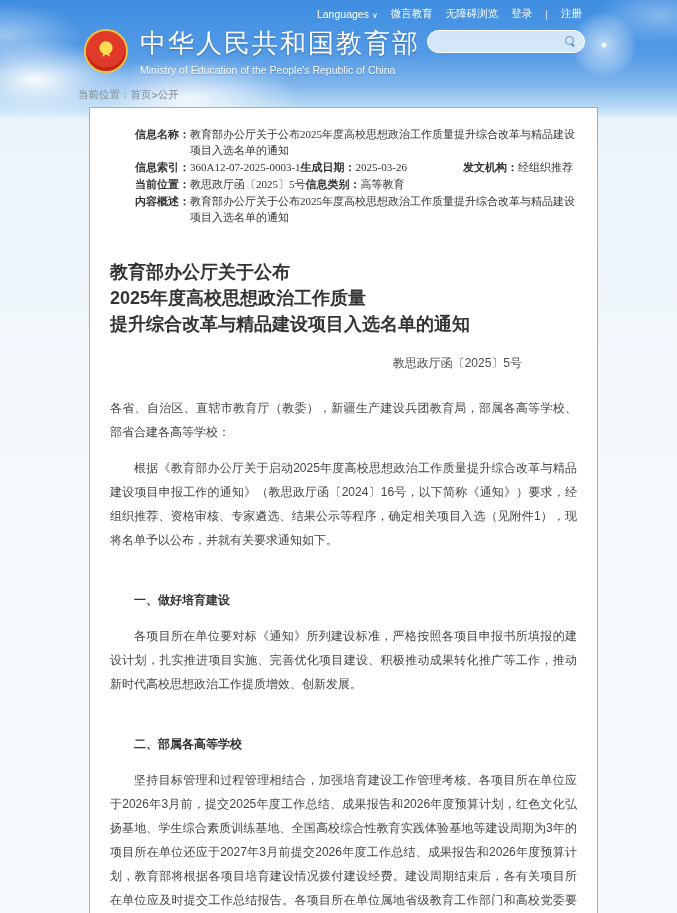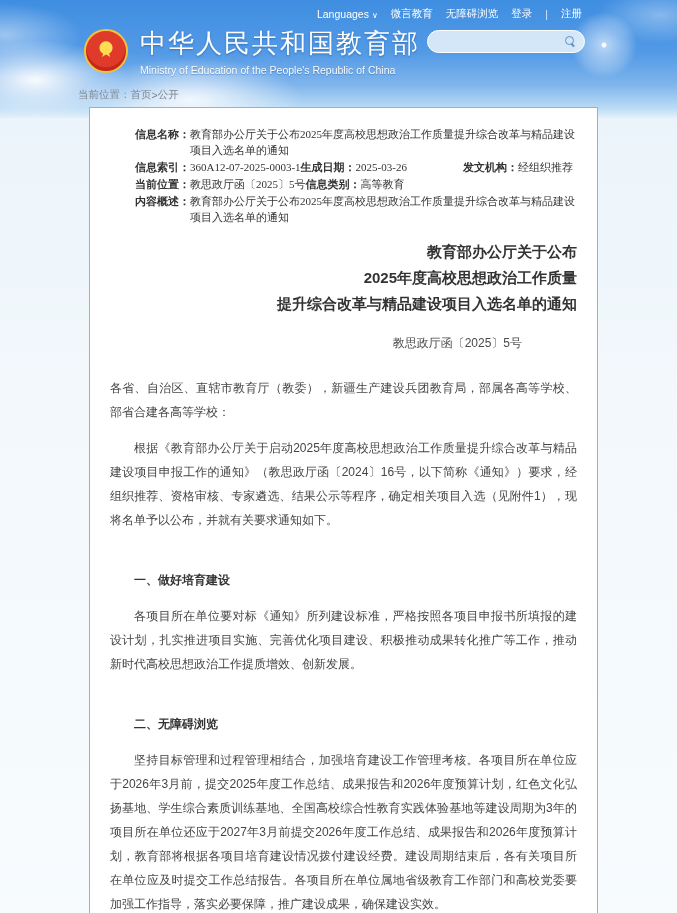--- a/index.html
+++ b/index.html
@@ -74,21 +74,21 @@
     padding:16px 20px 0 20px;
     font-size:12px; color:#404040;
   }
 
   .meta-table{ margin:2px 0 0 25px; font-family:Liberation Serif, serif; font-size:11px; color:#333; }
   .meta-row{ display:flex; line-height:16px; margin-bottom:1px; flex-wrap:nowrap; }
   .meta-label{ font-weight:bold; white-space:nowrap; }
   .meta-val{ }
   .meta-gap-s{ margin-left:0; } .meta-gap-l{ margin-left:56px; }
 
-  .doc-title{ margin-top:14px; text-align:right; font-weight:bold; font-size:15px; color:#333; line-height:26px; }
+  .doc-title{ margin-top:34px; text-align:left; font-weight:bold; font-size:18px; color:#333; line-height:26px; }
   .doc-number{ margin-top:18px; text-align:right; padding-right:55px; font-size:12px; color:#4a4a4a; }
 
   .doc-body{ margin-top:24px; line-height:24px; color:#454545; }
   .doc-body p{ margin:12px 0; text-indent:2em; text-align:justify; }
   .doc-body .salutation{ text-indent:0; }
   .doc-body h3{ font-size:12px; font-weight:bold; color:#333; margin:36px 0 10px 0; text-indent:2em; }
 </style>
 </head>
 <body>
 
@@ -163,18 +163,18 @@
 
   <div class="doc-number" data-interactable="false">教思政厅函〔2025〕5号</div>
 
   <div class="doc-body" data-interactable="false">
     <p class="salutation" data-interactable="false">各省、自治区、直辖市教育厅（教委），新疆生产建设兵团教育局，部属各高等学校、部省合建各高等学校：</p>
     <p data-interactable="false">根据《教育部办公厅关于启动2025年度高校思想政治工作质量提升综合改革与精品建设项目申报工作的通知》（教思政厅函〔2024〕16号，以下简称《通知》）要求，经组织推荐、资格审核、专家遴选、结果公示等程序，确定相关项目入选（见附件1），现将名单予以公布，并就有关要求通知如下。</p>
 
     <h3 data-interactable="false">一、做好培育建设</h3>
     <p data-interactable="false">各项目所在单位要对标《通知》所列建设标准，严格按照各项目申报书所填报的建设计划，扎实推进项目实施、完善优化项目建设、积极推动成果转化推广等工作，推动新时代高校思想政治工作提质增效、创新发展。</p>
 
-    <h3 data-interactable="false">二、无障碍浏览</h3>
+    <h3 data-interactable="false">二、部属各高等学校</h3>
     <p data-interactable="false">坚持目标管理和过程管理相结合，加强培育建设工作管理考核。各项目所在单位应于2026年3月前，提交2025年度工作总结、成果报告和2026年度预算计划，红色文化弘扬基地、学生综合素质训练基地、全国高校综合性教育实践体验基地等建设周期为3年的项目所在单位还应于2027年3月前提交2026年度工作总结、成果报告和2026年度预算计划，教育部将根据各项目培育建设情况拨付建设经费。建设周期结束后，各有关项目所在单位应及时提交工作总结报告。各项目所在单位属地省级教育工作部门和高校党委要加强工作指导，落实必要保障，推广建设成果，确保建设实效。</p>
 
   </div>
 
 </div>
 
 </body></html>

